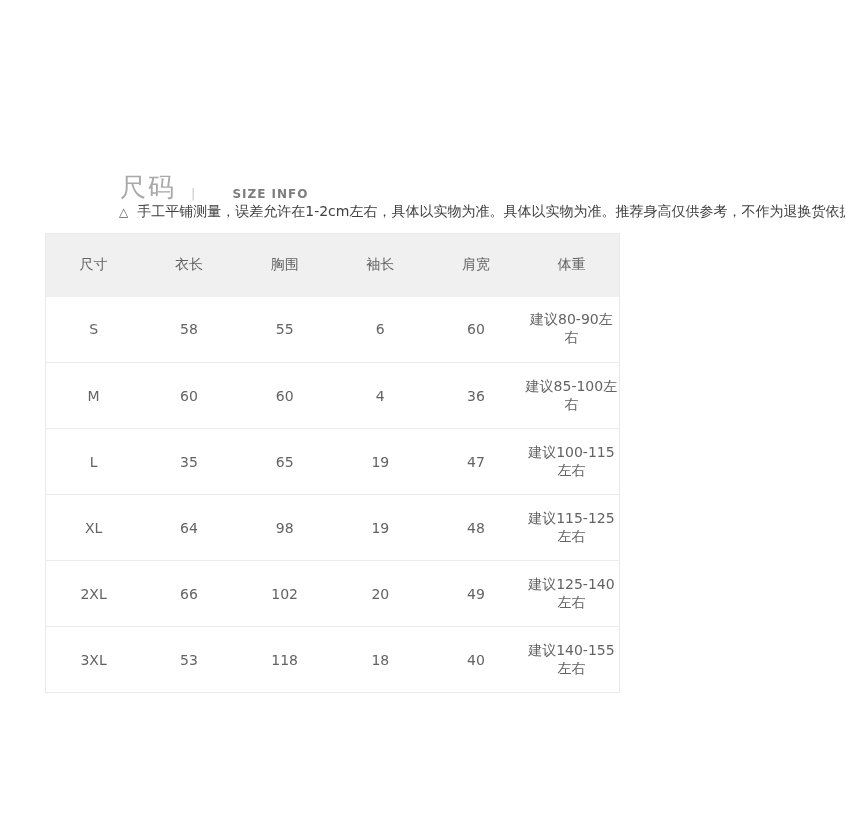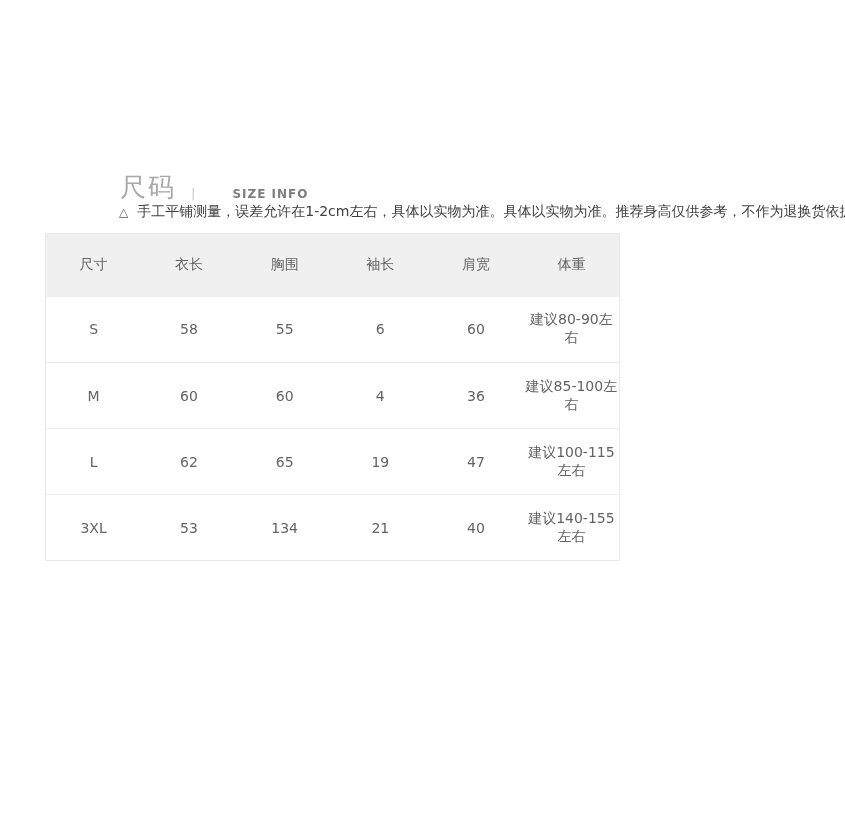--- a/index.html
+++ b/index.html
@@ -132,30 +132,46 @@
       <tr>
         <td>M</td>
         <td>60</td>
         <td>60</td>
         <td>4</td>
         <td>36</td>
         <td>建议85-100左右</td>
       </tr>
       <tr>
         <td>L</td>
-        <td>62</td>
+        <td>35</td>
         <td>65</td>
         <td>19</td>
         <td>47</td>
         <td>建议100-115左右</td>
       </tr>
       <tr>
+        <td>XL</td>
+        <td>64</td>
+        <td>98</td>
+        <td>19</td>
+        <td>48</td>
+        <td>建议115-125左右</td>
+      </tr>
+      <tr>
+        <td>2XL</td>
+        <td>66</td>
+        <td>102</td>
+        <td>20</td>
+        <td>49</td>
+        <td>建议125-140左右</td>
+      </tr>
+      <tr>
         <td>3XL</td>
         <td>53</td>
-        <td>134</td>
-        <td>21</td>
+        <td>118</td>
+        <td>18</td>
         <td>40</td>
         <td>建议140-155左右</td>
       </tr>
     </tbody>
   </table>
 
 </div>
 
 </body></html>

